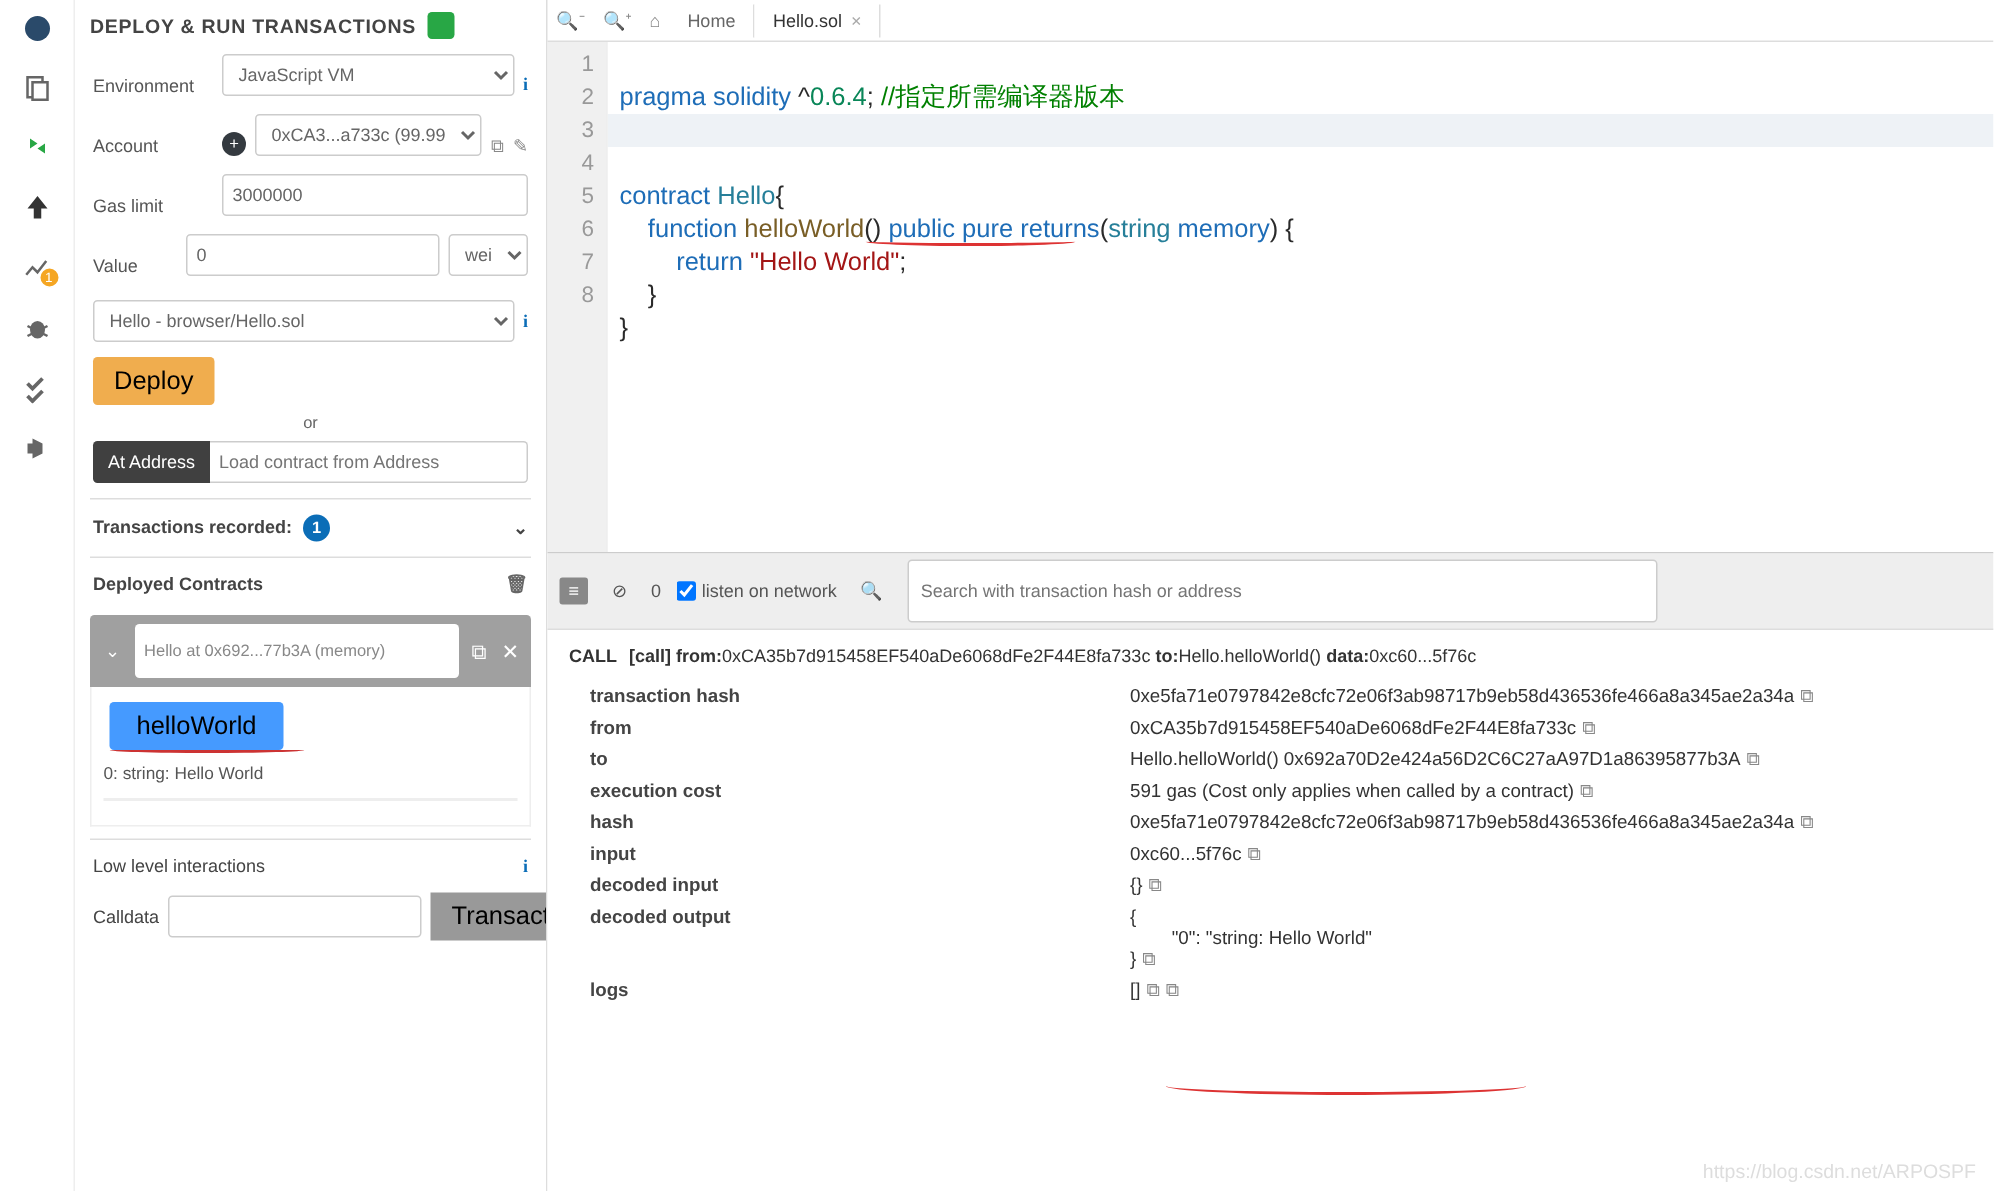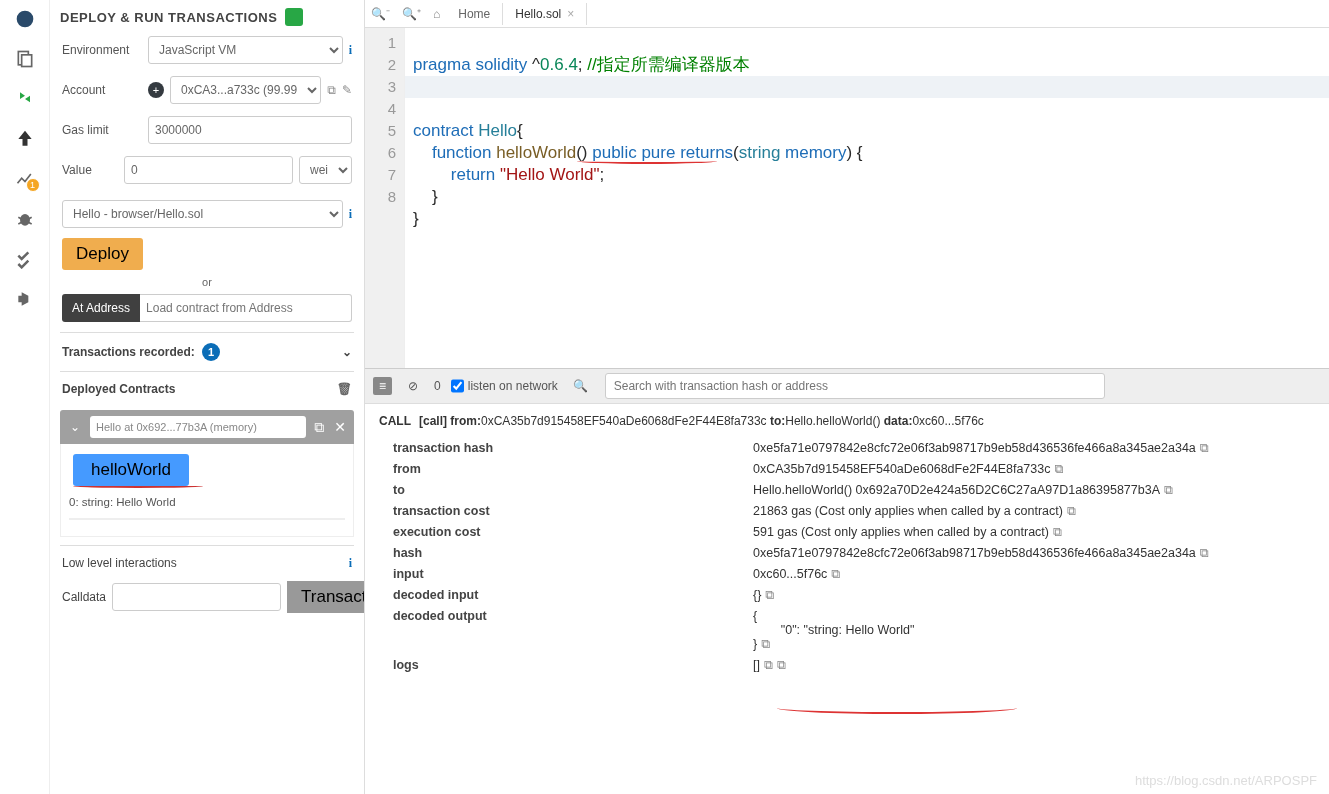--- a/index.html
+++ b/index.html
@@ -7,41 +7,41 @@
 .icon-sidebar{width:50px;background:#fff;border-right:1px solid #eee;display:flex;flex-direction:column;align-items:center;padding-top:8px;gap:18px}
 .ic{width:22px;height:22px;color:#444;display:flex;align-items:center;justify-content:center;cursor:pointer}
 .ic svg{width:20px;height:20px}
 .badge-wrap{position:relative}
 .badge{position:absolute;top:10px;right:-4px;background:#f5a623;color:#fff;border-radius:50%;width:14px;height:14px;font-size:9px;display:flex;align-items:center;justify-content:center;border:1px solid #fff}
 
 .panel{width:315px;border-right:1px solid #ddd;overflow-y:auto;font-size:12px;color:#444}
 .panel-head{display:flex;align-items:center;gap:8px;padding:8px 10px 4px}
 .panel-head h1{font-size:13px;font-weight:700;letter-spacing:.5px}
 .sq{width:18px;height:18px;background:#28a745;border-radius:3px}
-.row{display:flex;align-items:center;gap:6px;padding:6px 12px}
+.row{display:flex;align-items:flex-end;gap:6px;padding:6px 12px}
 .row label{width:80px;font-size:12px;color:#555}
 select,input[type=text]{border:1px solid #ccc;border-radius:3px;padding:4px 6px;font-size:12px;color:#666;background:#fff}
 select{height:28px}
 input[type=text]{height:28px}
 .info{color:#0b6db7;font-weight:700;font-family:serif;cursor:pointer}
 .plus{width:16px;height:16px;border-radius:50%;background:#343a40;color:#fff;font-size:11px;display:flex;align-items:center;justify-content:center;cursor:pointer}
 .contract-sel{margin:10px 12px 0;display:flex;gap:6px;align-items:center}
 .contract-sel select{flex:1}
 .btn{border:none;border-radius:3px;padding:6px 14px;font-size:17px;cursor:pointer;color:#000000}
 .btn-deploy{background:#f0ad4e;margin:10px 12px 4px}
 .or{text-align:center;font-size:11px;color:#666;padding:2px 0}
 .addr-row{display:flex;margin:4px 12px 10px}
 .btn-addr{background:#404040;border-radius:3px 0 0 3px;padding:6px 10px;color:#fff;border:none;font-size:12px}
 .addr-row input{flex:1;border-radius:0 3px 3px 0;border-left:none;color:#aaa}
 .sep{border-top:1px solid #ddd;margin:0 10px}
 .sect{display:flex;justify-content:space-between;align-items:center;padding:10px 12px;font-weight:600}
 .bub{background:#0b6db7;color:#fff;border-radius:50%;width:18px;height:18px;font-size:11px;display:inline-flex;align-items:center;justify-content:center;margin-left:4px}
 .dc-head{background:#a0a0a0;margin:4px 10px 0;padding:6px;display:flex;align-items:center;gap:6px;border-radius:3px 3px 0 0}
 .dc-head .chev{color:#fff;cursor:pointer;padding:2px 4px}
-.dc-head input{flex:1;background:#fff;border:none;color:#888;font-size:11px;height:22px;padding:0 6px}
+.dc-head input{flex:1;background:#fff;border:none;color:#888;font-size:11px;height:36px;padding:0 6px}
 .dc-head .mini{color:#fff;cursor:pointer;font-size:14px;padding:0 2px}
 .dc-body{margin:0 10px;padding:10px 8px 12px;border:1px solid #eee;border-top:none}
 .btn-call{background:#459aff;margin-left:4px;padding:6px 18px}
 .underline{height:4px;border-bottom:2px solid #c33;border-radius:0 0 50% 50%;margin:-2px 4px 6px}
 .ret{font-size:11.5px;color:#555;text-align:left;padding:2px 0 6px}
 .ll{padding:10px 12px;display:flex;justify-content:space-between}
 .cd-row{display:flex;padding:0 12px 12px;align-items:center;gap:6px}
 .cd-row input{flex:1}
 .btn-transact{background:#999;border-radius:0 3px 3px 0}
 
@@ -55,21 +55,21 @@
 .gutter{width:40px;background:#f0f0f0;text-align:right;color:#999;padding:4px 8px 4px 0;font-size:15px;border-right:1px solid #eee}
 .gutter div{height:22px}
 .code{flex:1;padding:4px 8px;white-space:pre;position:relative}
 .kw{color:#1e6db7}.fn{color:#795e26}.ty{color:#267f99}.str{color:#a31515}.cm{color:#008000}.nm{color:#098658}
 .hl{position:absolute;left:0;right:0;height:22px;background:#eef2f6;z-index:-1}
 .squig{position:absolute;height:6px;border-bottom:2px solid #d33;border-radius:50%}
 
 .term{flex:1;background:#fff;border-top:1px solid #ccc;display:flex;flex-direction:column;font-family:"Consolas","Monaco",monospace;font-size:12.5px;min-height:0}
 .term-bar{display:flex;align-items:center;gap:10px;padding:4px 8px;background:#eee;border-bottom:1px solid #ddd;font-family:-apple-system,sans-serif;font-size:12px;color:#555}
 .term-bar .tb{padding:2px 6px;cursor:pointer}
-.term-bar input{flex:1;max-width:500px;height:26px;border:1px solid #ccc;padding:0 8px;color:#888}
+.term-bar input{flex:1;max-width:500px;height:42px;border:1px solid #ccc;padding:0 8px;color:#888}
 .term-body{flex:1;overflow:auto;padding:10px 14px;color:#333}
 .call-line{padding-bottom:10px}
 .sum{display:flex;gap:8px;padding:0 0 10px;font-size:12px}
 .sum b{font-weight:700;}
 table.tx{width:100%;border-collapse:collapse;margin-left:8px}
 table.tx td{padding:3px 6px;vertical-align:top;font-size:12.5px}
 table.tx td:first-child{width:360px;font-weight:700;color:#444}
 .cpy{color:#888;margin-left:4px;cursor:pointer}
 .red-arc{position:absolute;height:12px;border-bottom:2px solid #d33;border-radius:50%}
 .watermark{position:absolute;right:12px;bottom:6px;color:#ddd;font-size:13px;font-family:sans-serif}
@@ -266,24 +266,20 @@
             </tr>
         <tr>
               <td>from</td>
               <td><span>0xCA35b7d915458EF540aDe6068dFe2F44E8fa733c</span><span class="cpy">⧉</span></td>
             </tr>
         <tr>
               <td>to</td>
               <td><span>Hello.helloWorld() 0x692a70D2e424a56D2C6C27aA97D1a86395877b3A</span><span class="cpy">⧉</span></td>
             </tr>
         <tr>
-              <td>transaction cost</td>
-              <td><span>21863 gas (Cost only applies when called by a contract)</span><span class="cpy">⧉</span></td>
-            </tr>
-        <tr>
               <td>execution cost</td>
               <td><span>591 gas (Cost only applies when called by a contract)</span><span class="cpy">⧉</span></td>
             </tr>
         <tr>
               <td>hash</td>
               <td><span>0xe5fa71e0797842e8cfc72e06f3ab98717b9eb58d436536fe466a8a345ae2a34a</span><span class="cpy">⧉</span></td>
             </tr>
         <tr>
               <td>input</td>
               <td><span>0xc60...5f76c</span><span class="cpy">⧉</span></td>

